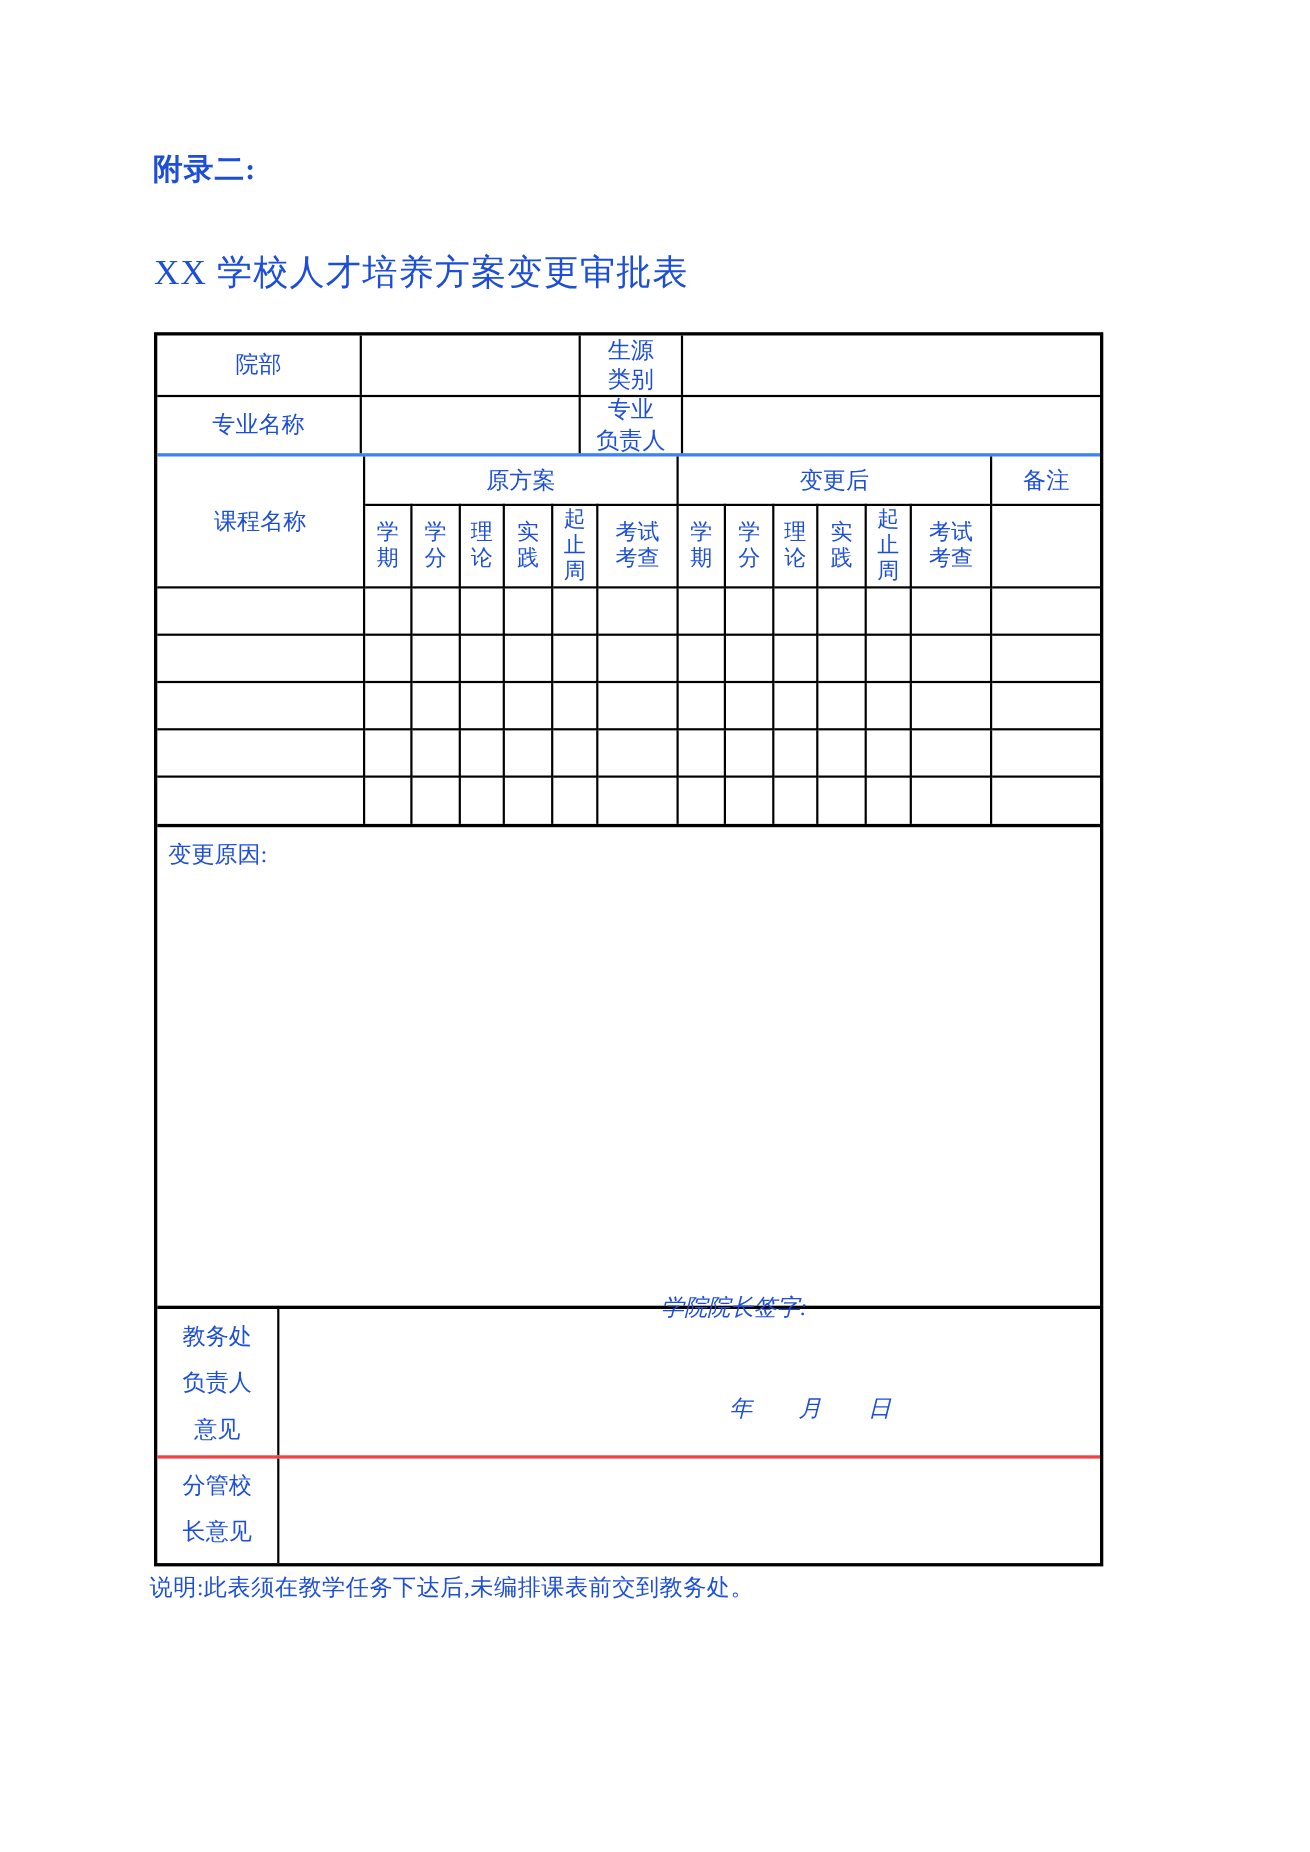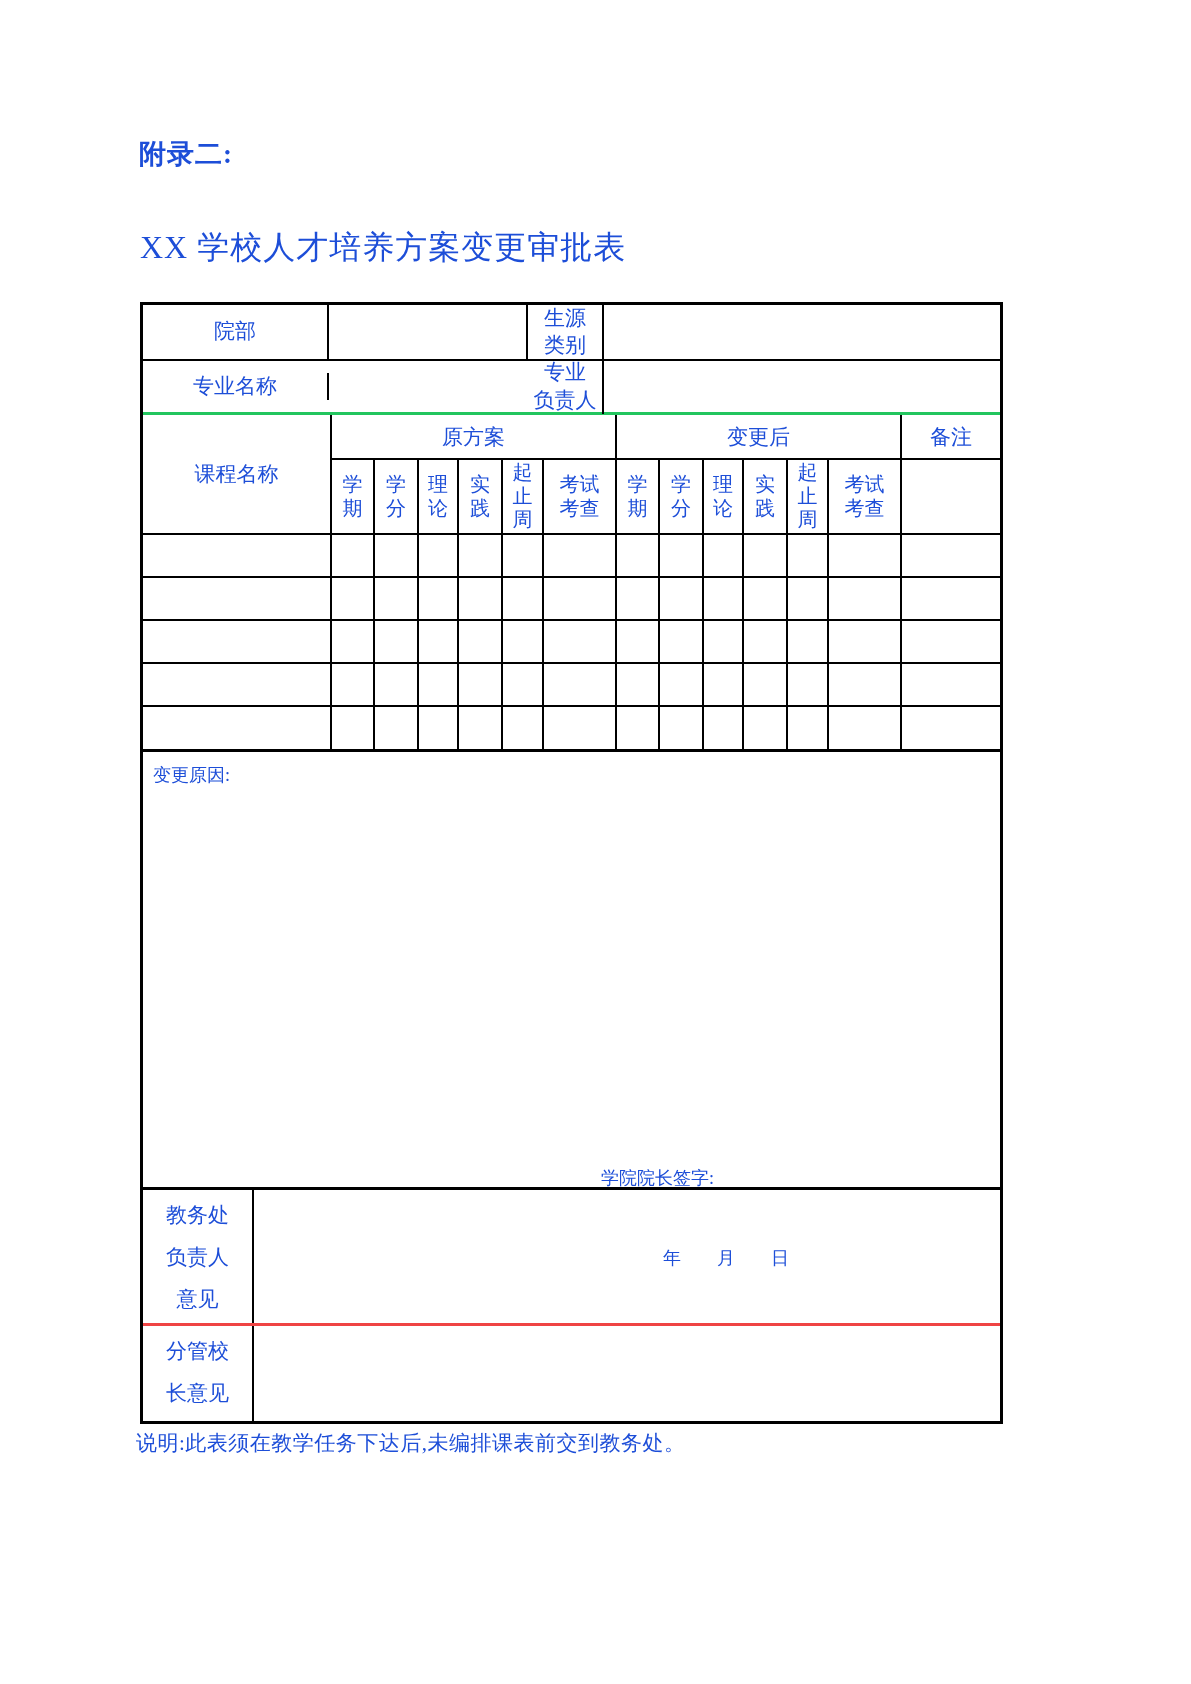--- a/index.html
+++ b/index.html
@@ -21,31 +21,31 @@
     white-space:pre;
   }
   .formwrap{
     position:absolute;left:140px;top:302px;width:857px;
     border:3px solid #000;
     box-sizing:content-box;
   }
   .formwrap *{box-sizing:border-box;}
   
   .info-row{display:flex;width:100%;border-bottom:2px solid #000;}
-  .info-row.thick{border-bottom:3px solid #22c55e;align-items:center;}
+  .info-row.thick{border-bottom:3px solid #3b82f6;}
   .info-row .cell{
     display:flex;align-items:center;justify-content:center;
     text-align:center;font-size:21px;line-height:1.3;
     white-space:pre-line;
     border-right:2px solid #000;
   }
   .info-row .cell:last-child{border-right:none;flex:1;}
   .w-label1{width:186px;}
   .w-val1{width:199px;}
-  .w-label2{width:76px;}
+  .w-label2{width:93px;}
   .h-r1{height:56px;}
   .h-r2{height:54px;}
   
   table.course{
     border-collapse:collapse;table-layout:fixed;width:857px;
   }
   table.course td{
     border:2px solid #000;
     text-align:center;vertical-align:middle;
     font-size:21px;padding:0;
@@ -54,24 +54,24 @@
   }
   table.course td.sub{font-size:20px;line-height:1.18;}
   table.course tr td:first-child{border-left:none;}
   table.course tr td:last-child{border-right:none;}
   table.course tr:first-child td{border-top:none;}
   table.course tr:last-child td{border-bottom:none;}
   
   .reason{
     position:relative;width:100%;height:441px;
     border-top:3px solid #000;border-bottom:3px solid #000;
-    font-size:18px;
+    font-size:21px;
   }
   .reason-label{position:absolute;left:10px;top:11px;}
-  .sign-block{position:absolute;left:458px;top:372px;white-space:pre;}
+  .sign-block{position:absolute;left:458px;top:372px;white-space:pre;font-style:italic;}
   .sign-date{margin-top:14px;padding-left:62px;white-space:pre;}
   
   .approval{display:flex;width:100%;}
   .approval.thick{border-bottom:3px solid #ef4444;}
   .approval .label-cell{
     width:111px;border-right:2px solid #000;
     display:flex;align-items:center;justify-content:center;
     text-align:center;font-size:21px;line-height:2.0;
     white-space:pre-line;
   }

